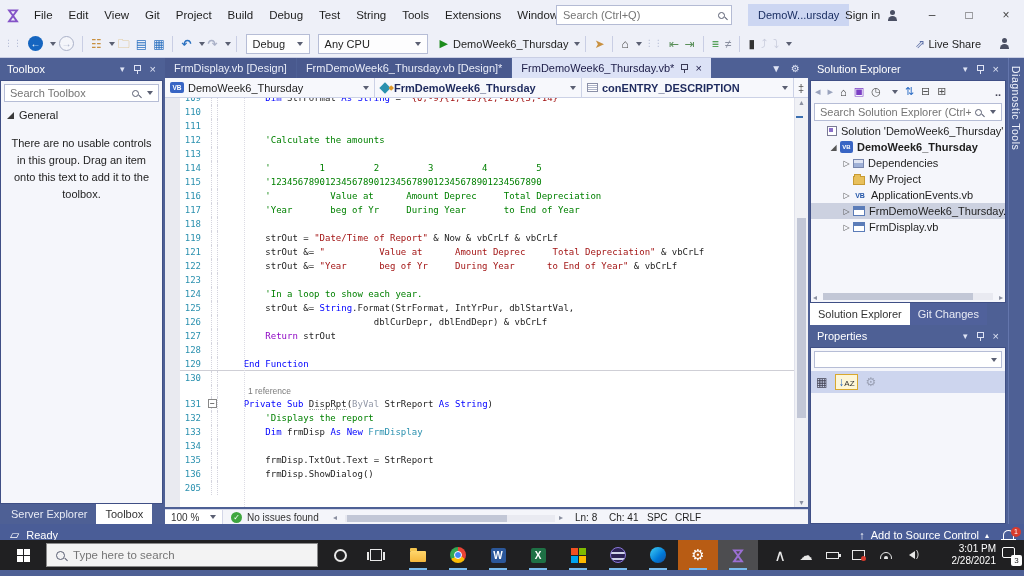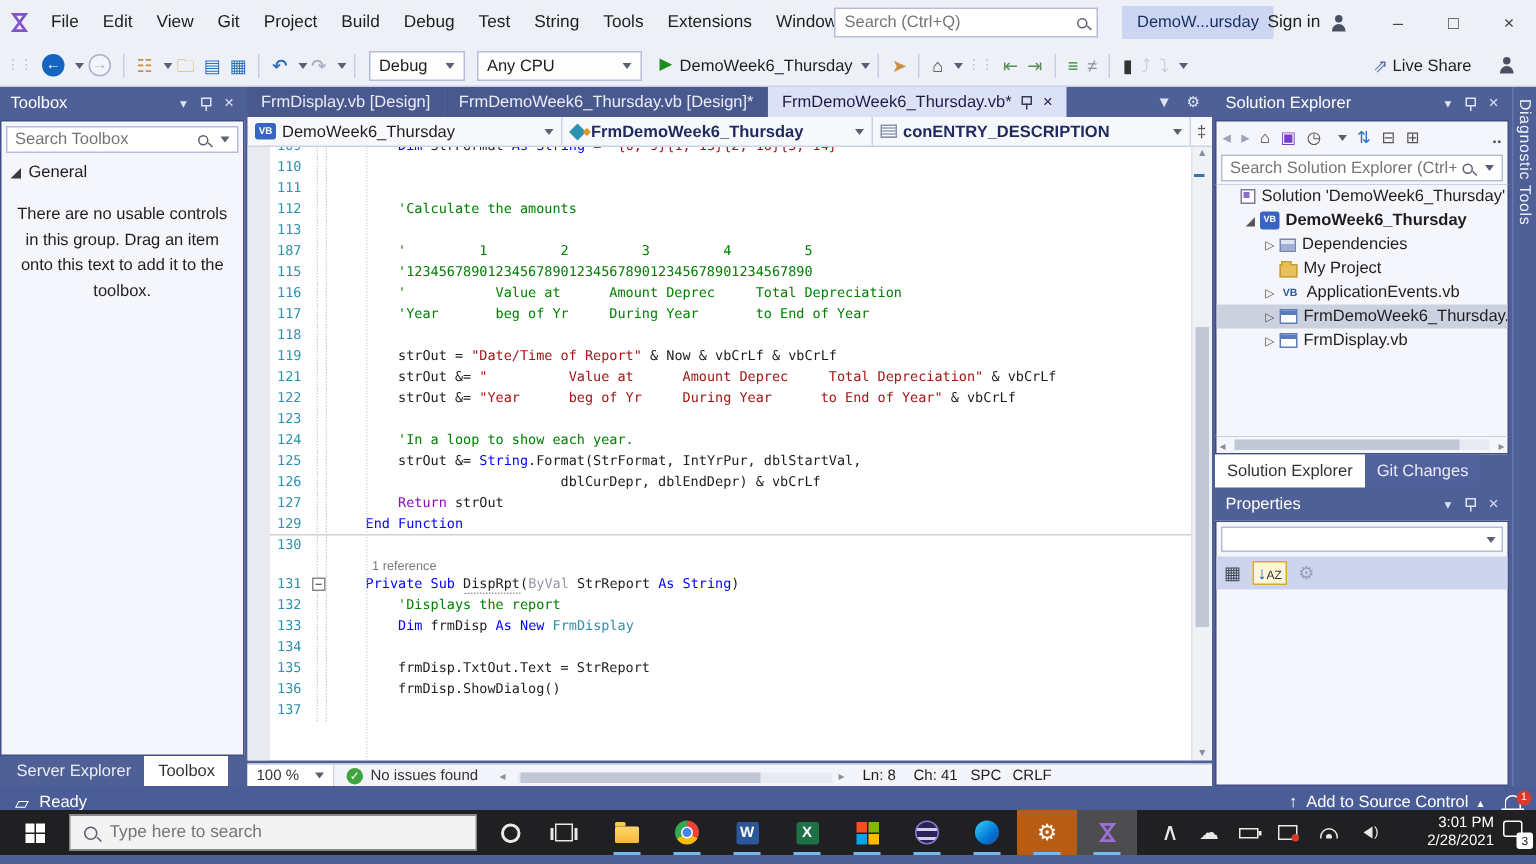--- a/index.html
+++ b/index.html
@@ -348,21 +348,21 @@
             <span class="ln">112</span>
             <span class="fold"></span>
             <span class="ct"><span class="sg-c">        'Calculate the amounts</span></span>
           </div>
           <div class="crow">
             <span class="ln">113</span>
             <span class="fold"></span>
             <span class="ct"></span>
           </div>
           <div class="crow">
-            <span class="ln">187</span>
+            <span class="ln">114</span>
             <span class="fold"></span>
             <span class="ct"><span class="sg-c">        '         1         2         3         4         5</span></span>
           </div>
           <div class="crow">
             <span class="ln">115</span>
             <span class="fold"></span>
             <span class="ct"><span class="sg-c">        '12345678901234567890123456789012345678901234567890</span></span>
           </div>
           <div class="crow">
             <span class="ln">116</span>
@@ -411,20 +411,25 @@
           </div>
           <div class="crow">
             <span class="ln">126</span>
             <span class="fold"></span>
             <span class="ct"><span class="sg-p">                            dblCurDepr, dblEndDepr) &amp; vbCrLf</span></span>
           </div>
           <div class="crow">
             <span class="ln">127</span>
             <span class="fold"></span>
             <span class="ct"><span class="sg-p">        </span><span class="sg-f">Return</span><span class="sg-p"> strOut</span></span>
+          </div>
+          <div class="crow">
+            <span class="ln">128</span>
+            <span class="fold"></span>
+            <span class="ct"></span>
           </div>
           <div class="crow rule">
             <span class="ln">129</span>
             <span class="fold"></span>
             <span class="ct"><span class="sg-p">    </span><span class="sg-k">End Function</span></span>
           </div>
           <div class="crow">
             <span class="ln">130</span>
             <span class="fold"></span>
             <span class="ct"></span>
@@ -460,21 +465,21 @@
             <span class="ln">135</span>
             <span class="fold"></span>
             <span class="ct"><span class="sg-p">        frmDisp.TxtOut.Text = StrReport</span></span>
           </div>
           <div class="crow">
             <span class="ln">136</span>
             <span class="fold"></span>
             <span class="ct"><span class="sg-p">        frmDisp.ShowDialog()</span></span>
           </div>
           <div class="crow">
-            <span class="ln">137</span>
+            <span class="ln">205</span>
             <span class="fold"></span>
             <span class="ct"></span>
           </div>
         </div>
     </div>
     <div id="vsb">
       <span class="arr" style="top:1px">▲</span>
       <div id="vsbmark"></div>
       <div id="vsbthumb"></div>
       <span class="arr" style="bottom:1px">▼</span>

